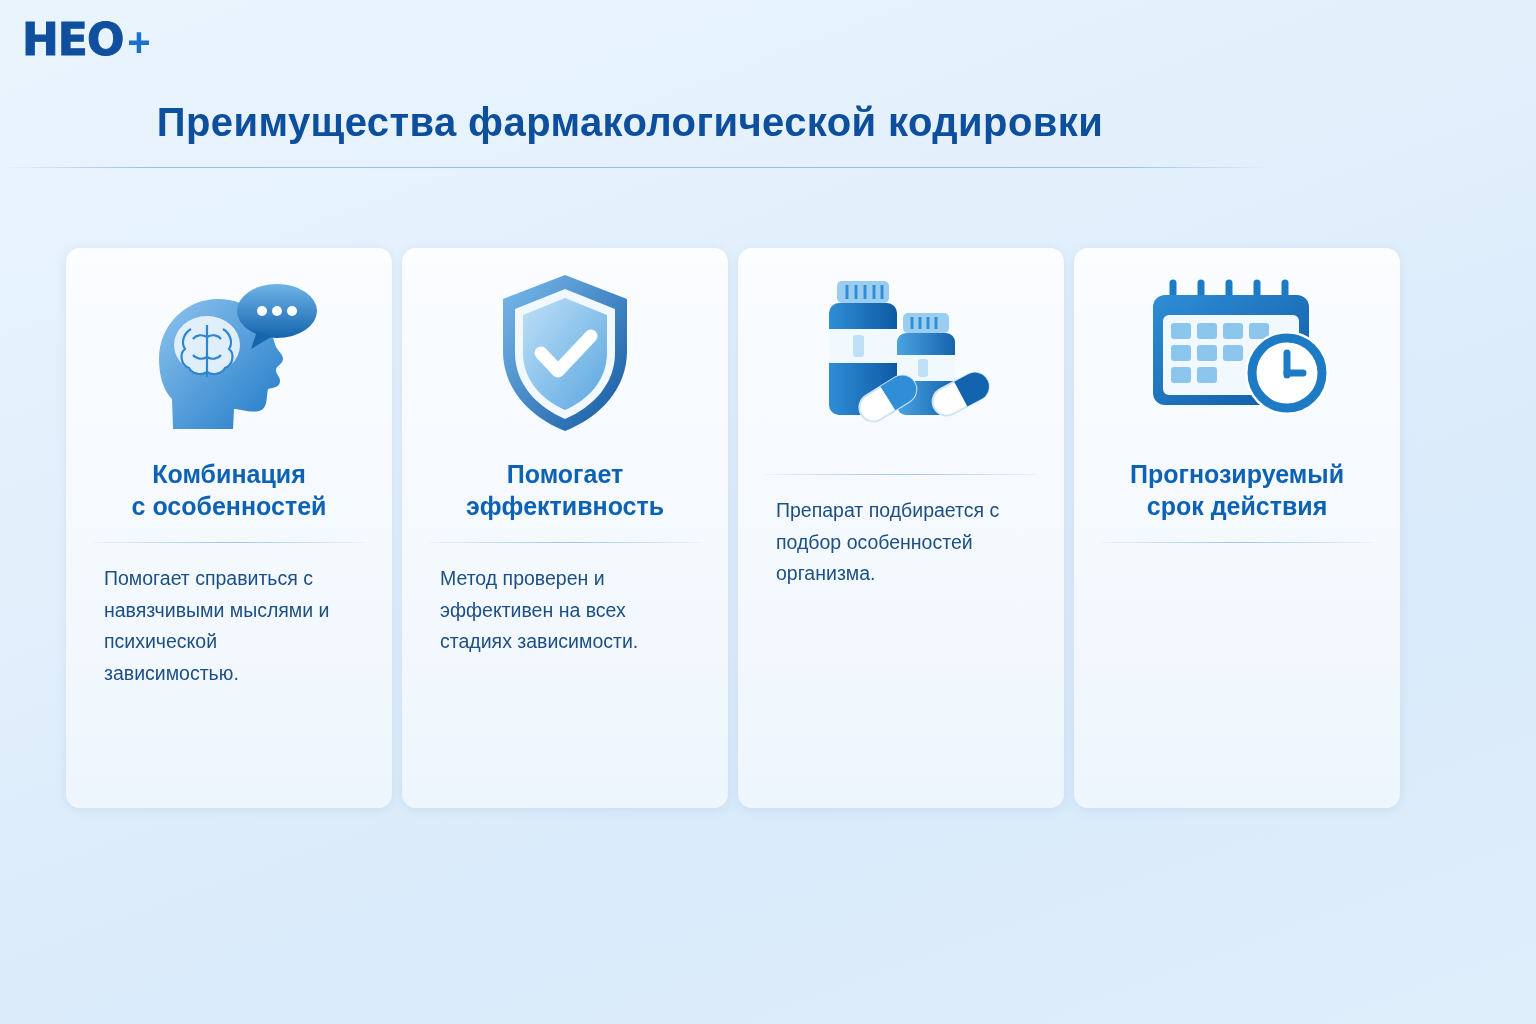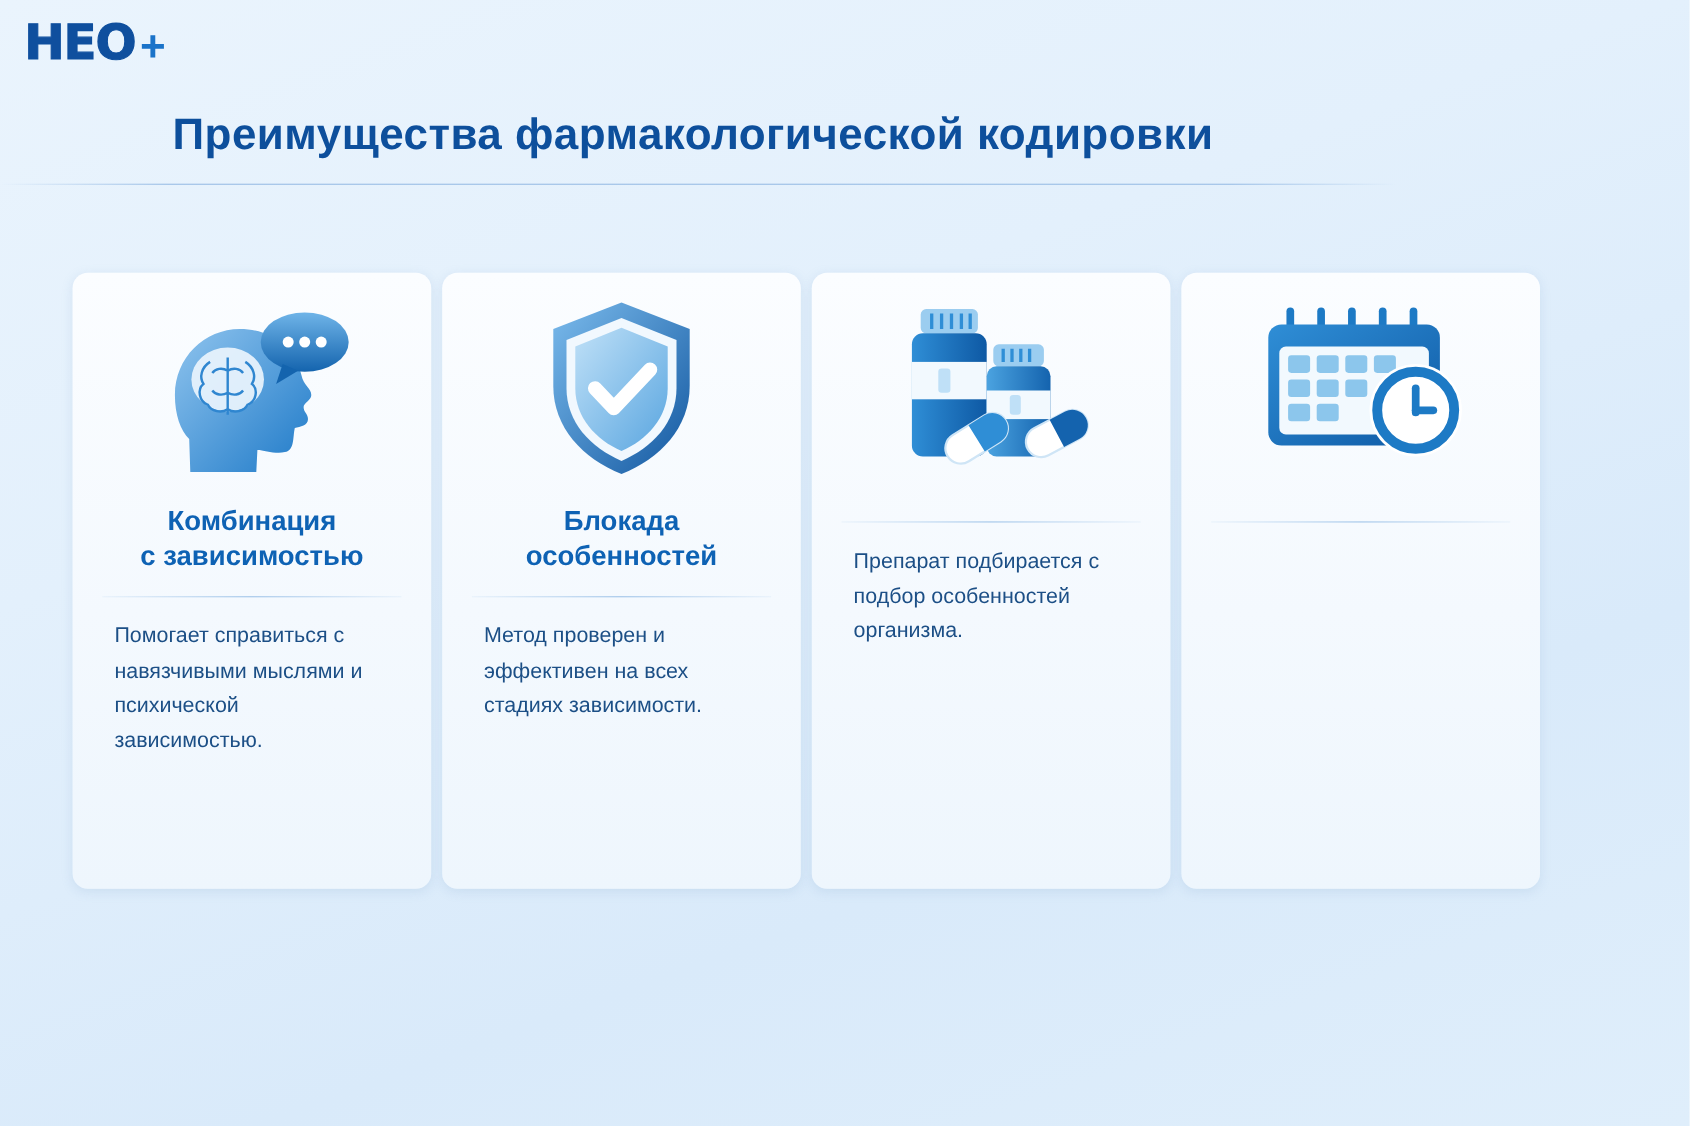--- a/index.html
+++ b/index.html
@@ -152,21 +152,21 @@
         </g>
         <ellipse cx="148" cy="48" rx="40" ry="27" fill="url(#g1b)"></ellipse>
         <path d="M128 68l-6 18 20-12z" fill="#1464ae"></path>
         <circle cx="133" cy="48" r="5" fill="#ffffff"></circle>
         <circle cx="148" cy="48" r="5" fill="#ffffff"></circle>
         <circle cx="163" cy="48" r="5" fill="#ffffff"></circle>
       </svg>
     </div>
     <div class="card-title">
       <span>Комбинация</span><br>
-      <span>с зависимостью</span>
+      <span>с особенностей</span>
     </div>
     <div class="card-rule"></div>
     <div class="card-body">Помогает справиться с навязчивыми мыслями и психической зависимостью.</div>
   </div>
 
   <div class="card">
     <div class="icon-box">
       <svg width="175" height="180" viewBox="0 0 175 180">
         <defs>
           <linearGradient id="g2" x1="0" y1="0" x2="1" y2="1">
@@ -178,22 +178,22 @@
             <stop offset="100%" stop-color="#5aa6e0"></stop>
           </linearGradient>
         </defs>
         <path d="M87 12l62 24v52c0 38-27 66-62 80-35-14-62-42-62-80V36z" fill="url(#g2)"></path>
         <path d="M87 26l50 20v44c0 31-22 54-50 66-28-12-50-35-50-66V46z" fill="#f1f8fe"></path>
         <path d="M87 35l42 17v38c0 27-19 47-42 57-23-10-42-30-42-57V52z" fill="url(#g2b)"></path>
         <path d="M63 90l17 18 33-35" stroke="#ffffff" stroke-width="13" fill="none" stroke-linecap="round" stroke-linejoin="round"></path>
       </svg>
     </div>
     <div class="card-title">
-      <span>Блокада</span><br>
-      <span>особенностей</span>
+      <span>Помогает</span><br>
+      <span>эффективность</span>
     </div>
     <div class="card-rule"></div>
     <div class="card-body">Метод проверен и эффективен на всех стадиях зависимости.</div>
   </div>
 
   <div class="card">
     <div class="icon-box">
       <svg width="220" height="180" viewBox="0 0 220 180">
         <defs>
           <linearGradient id="g3" x1="0" y1="0" x2="1" y2="0">
@@ -275,16 +275,20 @@
         </g>
 
         <circle cx="160" cy="110" r="42" fill="#ffffff"></circle>
         <circle cx="160" cy="110" r="35" fill="none" stroke="#1d7ac5" stroke-width="9"></circle>
         <g stroke="#1d7ac5" stroke-width="7" stroke-linecap="round">
           <path d="M160 90v22"></path>
           <path d="M160 110h16"></path>
         </g>
       </svg>
     </div>
+    <div class="card-title">
+      <span>Прогнозируемый</span><br>
+      <span>срок действия</span>
+    </div>
     <div class="card-rule"></div>
   </div>
 
 </div>
 
 </body></html>

